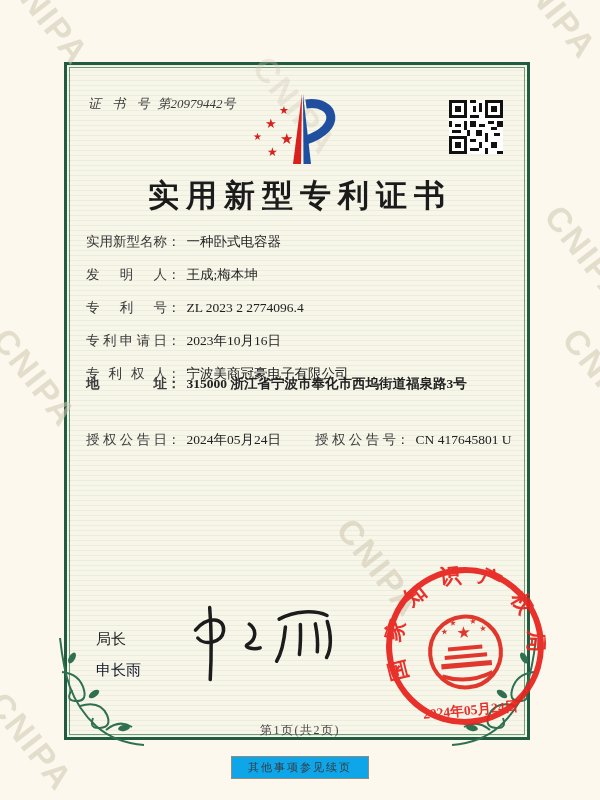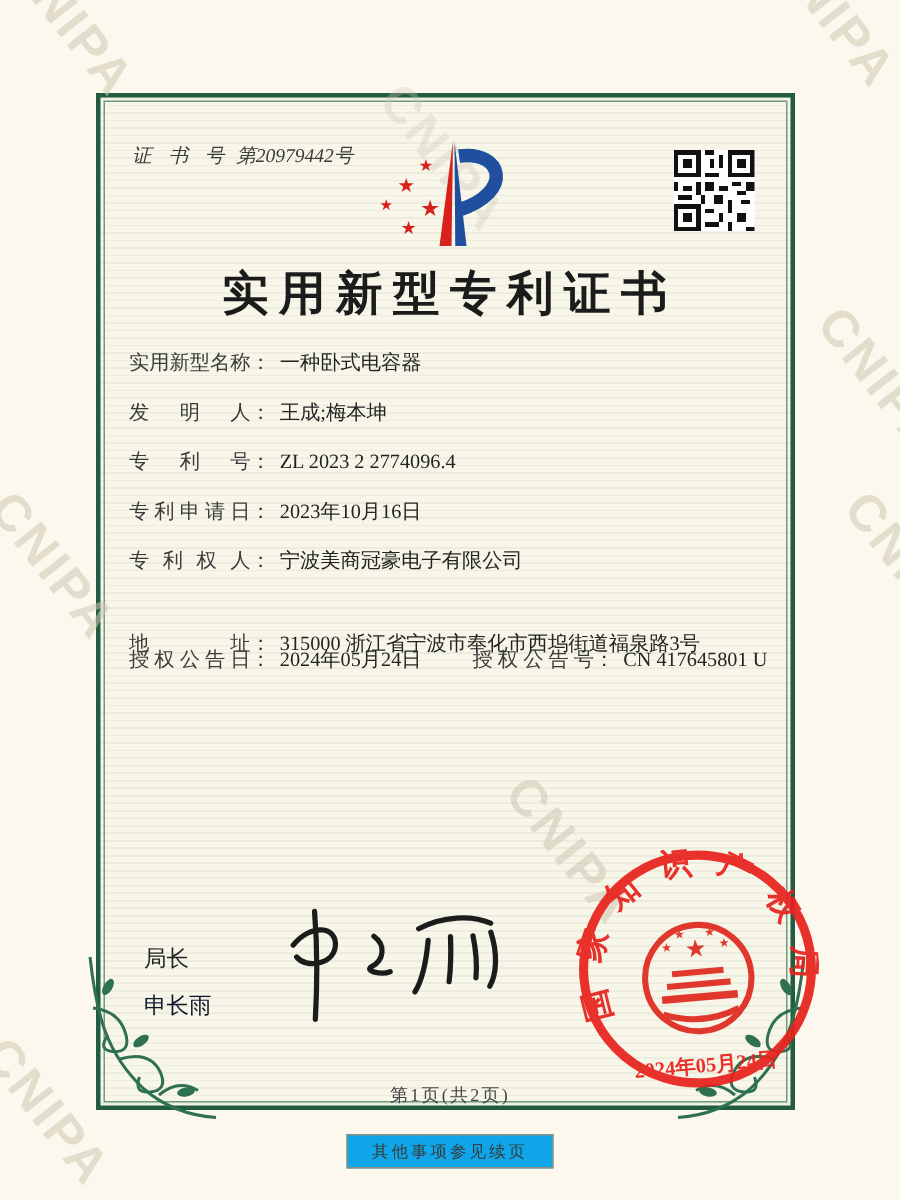--- a/index.html
+++ b/index.html
@@ -171,21 +171,21 @@
     </div>
     <div class="field-row" style="top:299px;">
       <span class="flabel">专利号</span><span class="fcolon">：</span><span class="fvalue">ZL 2023 2 2774096.4</span>
     </div>
     <div class="field-row" style="top:332px;">
       <span class="flabel">专利申请日</span><span class="fcolon">：</span><span class="fvalue">2023年10月16日</span>
     </div>
     <div class="field-row" style="top:365px;">
       <span class="flabel">专利权人</span><span class="fcolon">：</span><span class="fvalue">宁波美商冠豪电子有限公司</span>
     </div>
-    <div class="field-row" style="top:420px;">
+    <div class="field-row" style="top:375px;font-weight:bold;">
       <span class="flabel">地址</span><span class="fcolon">：</span><span class="fvalue">315000 浙江省宁波市奉化市西坞街道福泉路3号</span>
     </div>
     <div class="field-row" style="top:431px;">
       <span class="flabel">授权公告日</span><span class="fcolon">：</span><span class="fvalue">2024年05月24日</span>
       <span class="grant-no-pair">
         <span class="flabel">授权公告号</span><span class="fcolon">：</span><span class="fvalue">CN 417645801 U</span>
       </span>
     </div>
 
 

